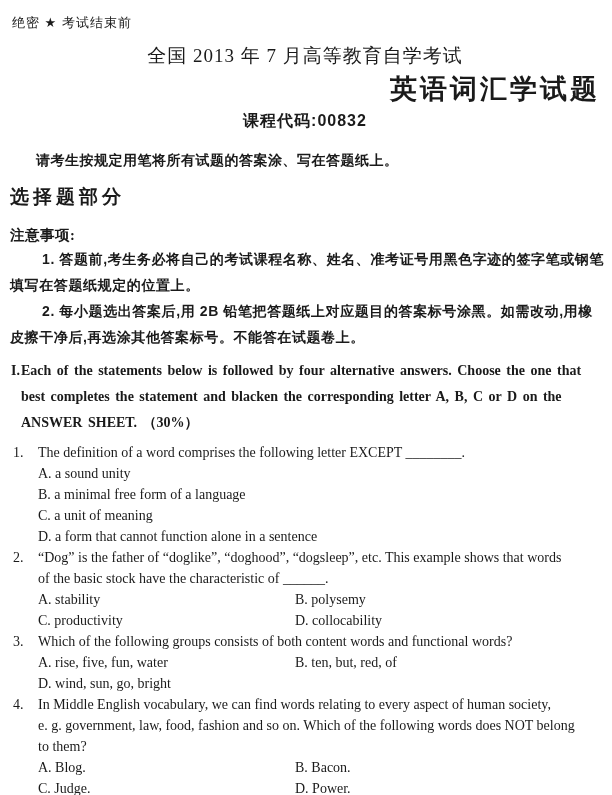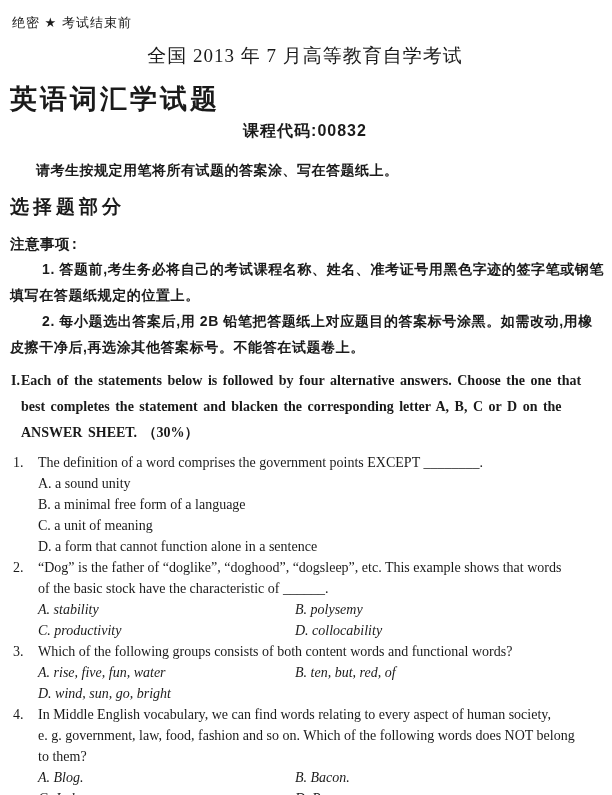--- a/index.html
+++ b/index.html
@@ -24,21 +24,21 @@
     font-family:"Liberation Sans","DejaVu Sans",sans-serif;
     font-weight:400; font-size:13px; letter-spacing:1px;
     padding-left:2px;
   }
   .exam-session {
     margin-top:12px; text-align:center;
     font-size:19px; line-height:24px; font-weight:400;
     letter-spacing:1px;
   }
   .paper-title {
-    margin-top:15px; text-align:left;
+    margin-top:5px; text-align:right;
     font-family:"Liberation Sans","DejaVu Sans",sans-serif;
     font-weight:700; font-size:27px; line-height:33px; letter-spacing:3px;
   }
   .course-code {
     margin-top:5px; text-align:center;
     font-family:"Liberation Sans","DejaVu Sans",sans-serif;
     font-weight:700; font-size:16px; line-height:20px; letter-spacing:1px;
   }
   .instruction {
     margin-top:20px;
@@ -48,21 +48,21 @@
   }
   .section-header {
     margin-top:14px; 
     font-family:"Liberation Sans","DejaVu Sans",sans-serif;
     font-weight:600; font-size:19px; line-height:25px; letter-spacing:4px;
   }
 
   
   .notes-label {
     margin-top:15px;
-    font-family:Liberation Mono, monospace;
+    font-family:Liberation Serif, serif;
     font-weight:700; font-size:14.5px; line-height:22px; letter-spacing:0.5px;
   }
   .note-line {
     font-family:"Liberation Sans","DejaVu Sans",sans-serif;
     font-weight:600; font-size:14px; line-height:26px; letter-spacing:0.6px;
   }
   .note-line.first { text-indent:32px; }
 
   
   .part1 {
@@ -70,21 +70,21 @@
     display:grid; grid-template-columns:11px 1fr;
     font-weight:700; font-size:14px; line-height:26px;
   }
   .part1 .pnum { padding-left:1px; }
   .part1 .pline { word-spacing:2px; }
 
   
   .questions { margin-top:6px; font-size:14px; line-height:21px; }
   .q { display:grid; grid-template-columns:28px 1fr; }
   .q .qnum { padding-left:3px; }
-  .opt-row { display:grid; grid-template-columns:257px 1fr;font-style:italic; }
+  .opt-row { display:grid; grid-template-columns:257px 1fr; }
 </style>
 </head>
 <body>
 
 <div class="page">
 
   <div class="security nowrap">绝密 ★ 考试结束前</div>
 
   <div class="exam-session nowrap">全国 2013 年 7 月高等教育自学考试</div>
 
@@ -114,21 +114,21 @@
       <div class="pline nowrap">best completes the statement and blacken the corresponding letter A, B, C or D on the</div>
       <div class="pline nowrap">ANSWER SHEET. （30%）</div>
     </div>
   </div>
 
   <div class="questions">
 
     <div class="q">
       <div class="qnum">1.</div>
       <div>
-        <div class="nowrap">The definition of a word comprises the government points EXCEPT ________.</div>
+        <div class="nowrap">The definition of a word comprises the following letter EXCEPT ________.</div>
         <div class="nowrap">A. a sound unity</div>
         <div class="nowrap">B. a minimal free form of a language</div>
         <div class="nowrap">C. a unit of meaning</div>
         <div class="nowrap">D. a form that cannot function alone in a sentence</div>
       </div>
     </div>
 
     <div class="q">
       <div class="qnum">2.</div>
       <div>

